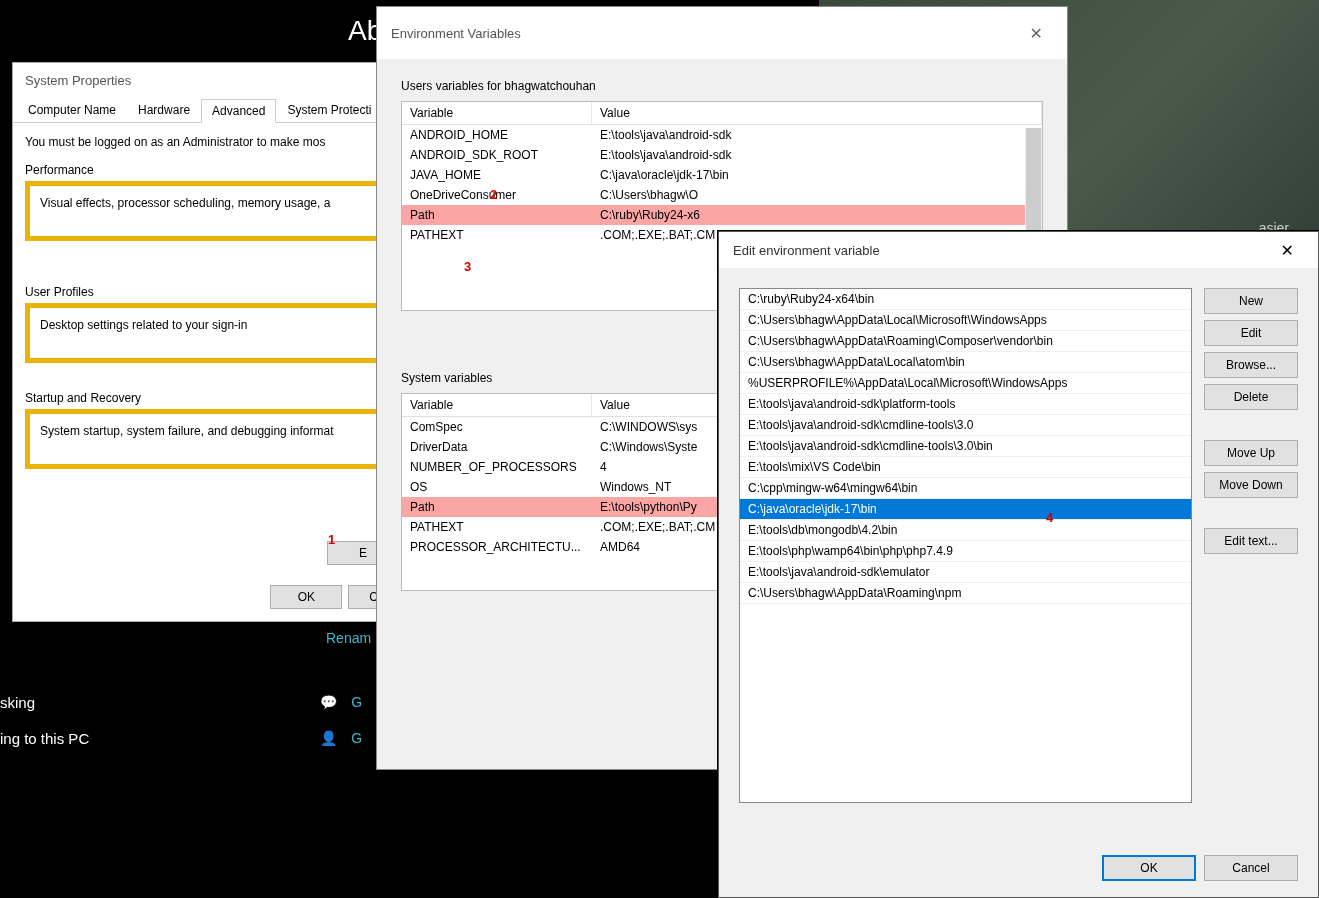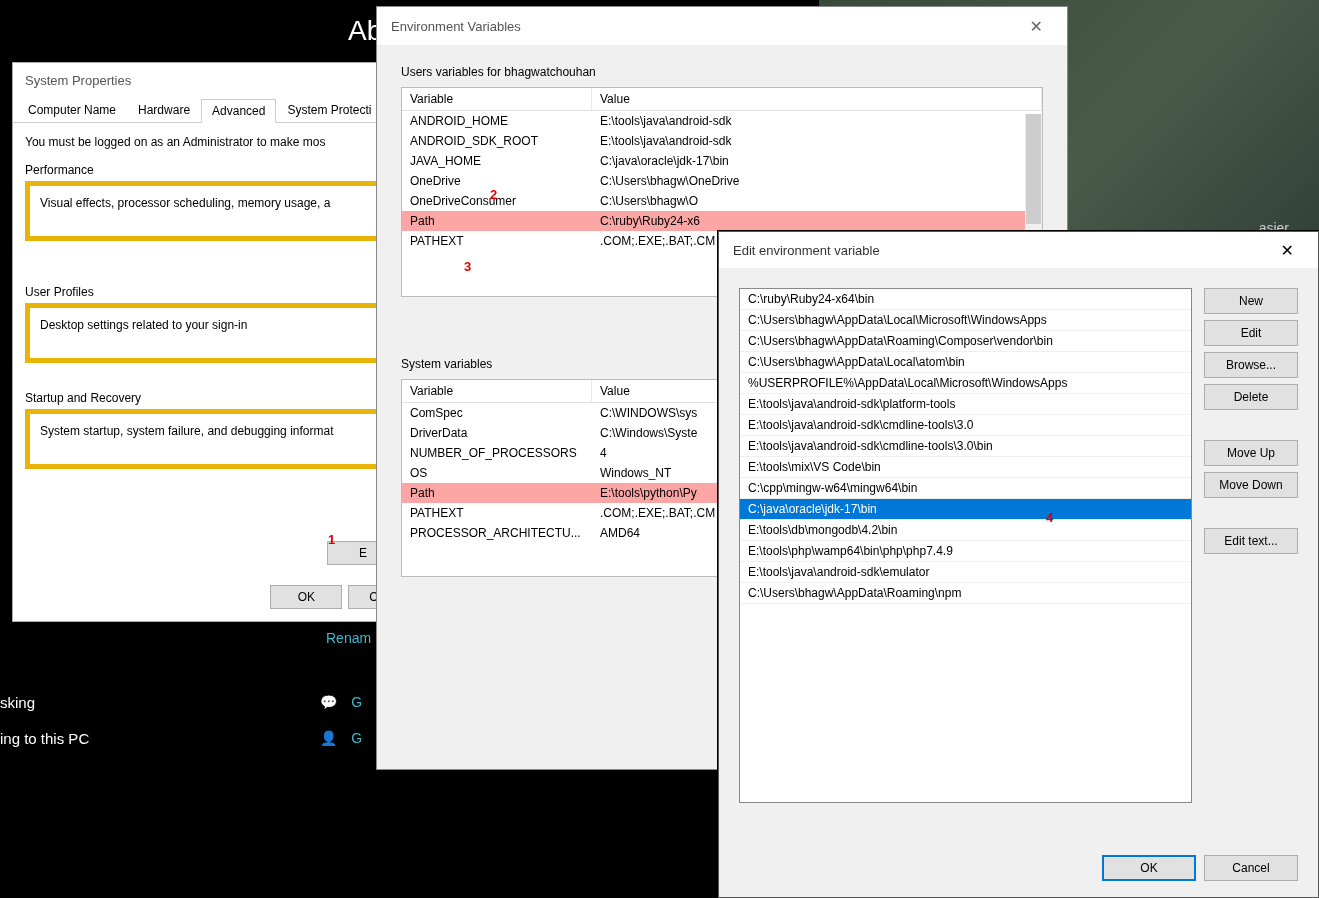--- a/index.html
+++ b/index.html
@@ -120,21 +120,21 @@
 }
 .win-button.primary { border: 1px solid #0078d7; box-shadow: inset 0 0 0 1px #0078d7; }
 .envvar-window {
   position: absolute;
   left: 376px; top: 6px;
   width: 692px; height: 764px;
   background: #f0f0f0;
   border: 1px solid #888;
 }
 .envvar-titlebar {
-  height: 38px;
+  height: 52px;
   background: #fff;
   display: flex;
   align-items: center;
   padding: 0 14px;
   justify-content: space-between;
 }
 .envvar-title {
   font-size: 13px;
   color: #555;
 }
@@ -357,24 +357,20 @@
             <div class="envvar-td col-var">ANDROID_HOME</div>
             <div class="envvar-td col-val">E:\tools\java\android-sdk</div>
           </div>
           <div class="envvar-row">
             <div class="envvar-td col-var">ANDROID_SDK_ROOT</div>
             <div class="envvar-td col-val">E:\tools\java\android-sdk</div>
           </div>
           <div class="envvar-row">
             <div class="envvar-td col-var">JAVA_HOME</div>
             <div class="envvar-td col-val">C:\java\oracle\jdk-17\bin</div>
-          </div>
-          <div class="envvar-row">
-            <div class="envvar-td col-var">OneDrive</div>
-            <div class="envvar-td col-val">C:\Users\bhagw\OneDrive</div>
           </div>
           <div class="envvar-row">
             <div class="envvar-td col-var">OneDriveConsumer</div>
             <div class="envvar-td col-val">C:\Users\bhagw\O</div>
           </div>
           <div class="envvar-row selected">
             <div class="envvar-td col-var">Path</div>
             <div class="envvar-td col-val">C:\ruby\Ruby24-x6</div>
           </div>
           <div class="envvar-row">

